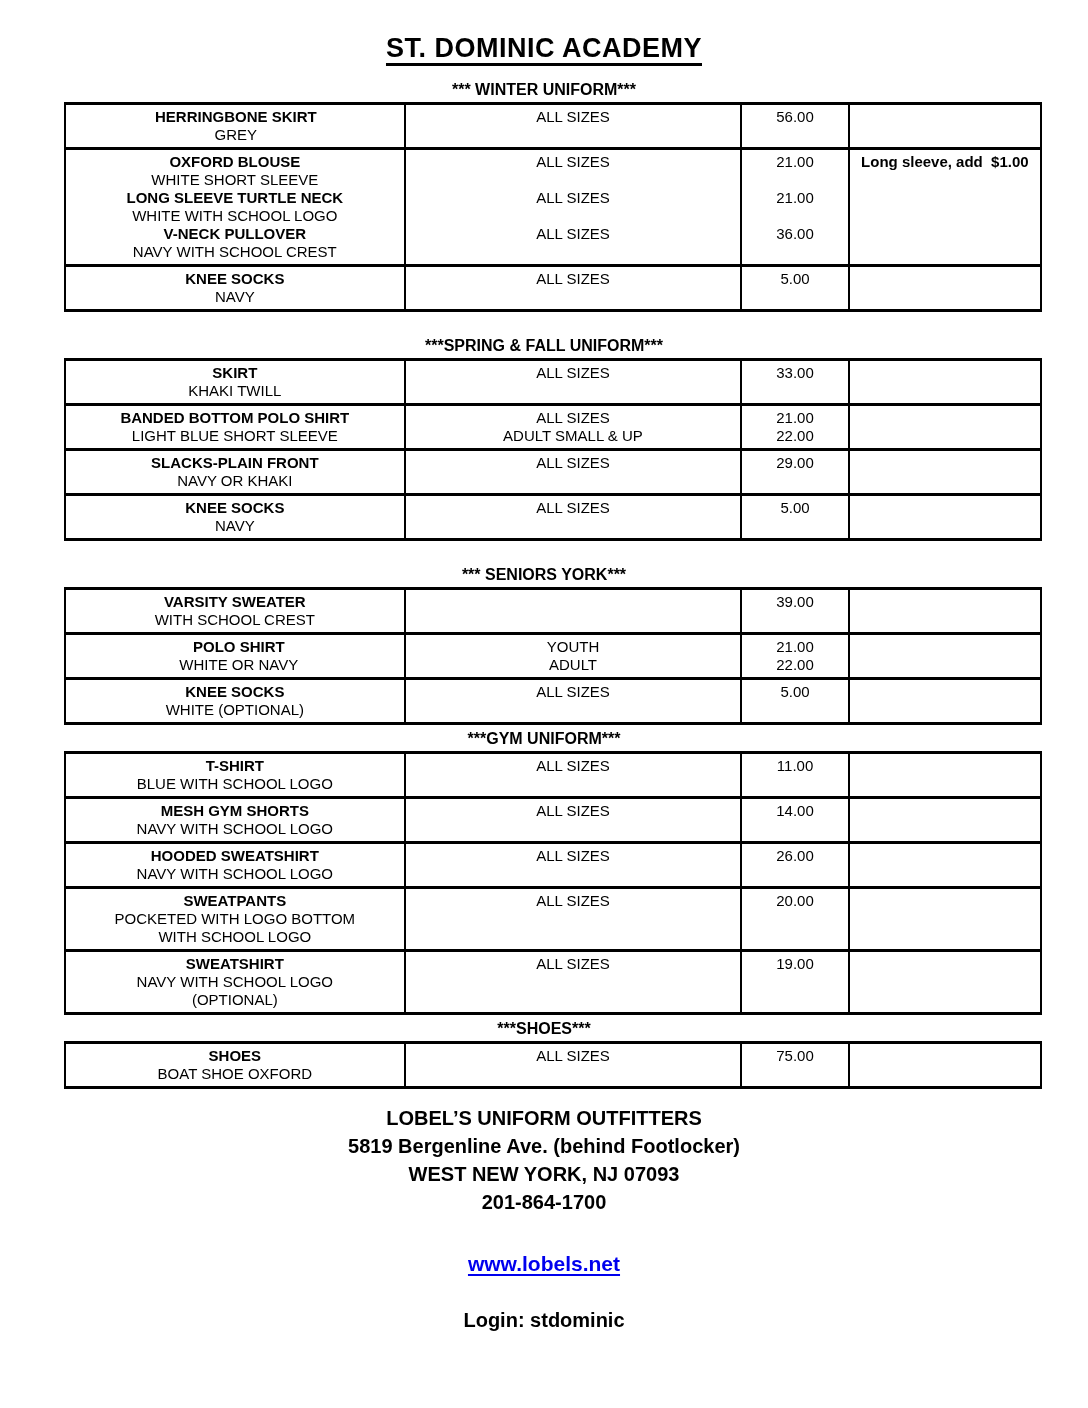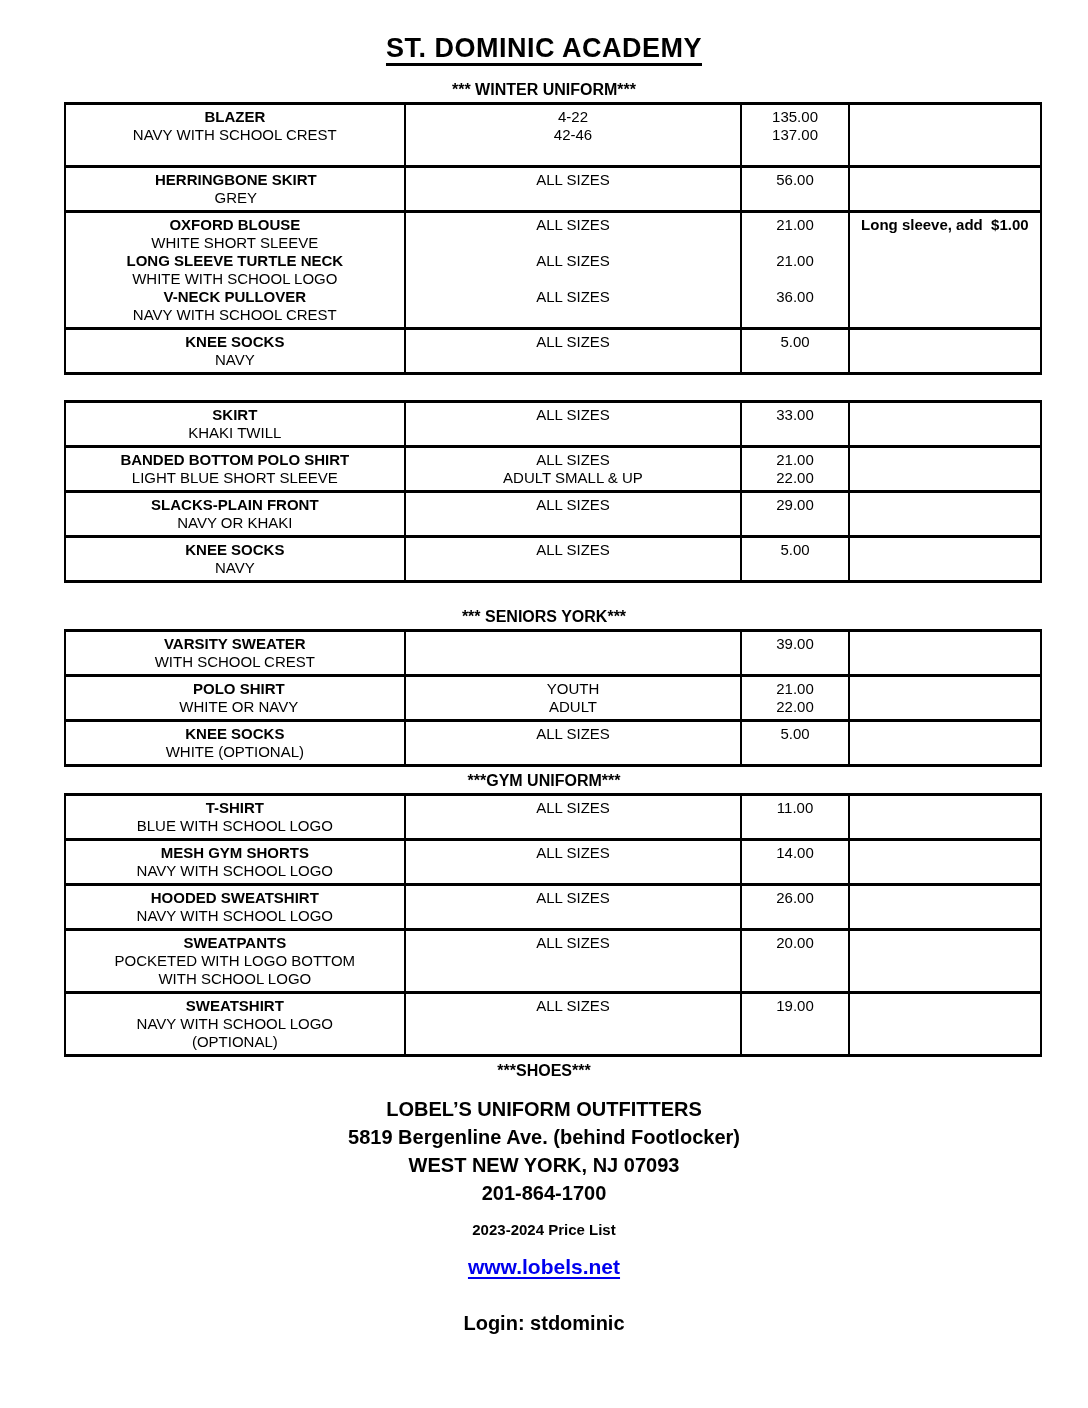--- a/index.html
+++ b/index.html
@@ -33,21 +33,21 @@
   }
   .col-item  { width:34.8%; }
   .col-size  { width:34.5%; }
   .col-price { width:11.0%; }
   .col-note  { width:19.7%; }
   td .b { font-weight:bold; }
   td.col-note div { white-space:pre; }
   .footer { text-align:center; margin-top:15px; }
   .store-lines { font-size:20px; font-weight:bold; line-height:28px; }
   .price-list  { font-size:15px; font-weight:bold; margin-top:14px; }
-  .website-row { margin-top:17px; }
+  .website-row { margin-top:36px; }
   a.website {
     display:inline-block; font-size:21px; font-weight:bold; color:#0000EE;
     text-decoration:underline; text-decoration-thickness:2px; text-underline-offset:3px;
   }
   .login-block { margin-top:30px; font-size:20px; font-weight:bold; line-height:28px; }
 </style>
 </head>
 <body>
 
 <div class="page">
@@ -57,35 +57,20 @@
     <section>
       <div class="section-heading">*** WINTER UNIFORM***</div>
       <table class="price-table">
         <colgroup>
           <col class="col-item">
             <col class="col-size">
             <col class="col-price">
             <col class="col-note">
         </colgroup>
         <tbody>
-            <tr>
-              <td class="col-item" style="height: 63px;">
-                <div class="b">BLAZER</div>
-                <div>NAVY WITH SCHOOL CREST</div>
-              </td>
-              <td class="col-size" style="height: 63px;">
-                <div>4-22</div>
-                <div>42-46</div>
-              </td>
-              <td class="col-price" style="height: 63px;">
-                <div>135.00</div>
-                <div>137.00</div>
-              </td>
-              <td class="col-note" style="height: 63px;"></td>
-            </tr>
             <tr>
               <td class="col-item" style="height: 45px; padding-left: 6px;">
                 <div class="b">HERRINGBONE SKIRT</div>
                 <div>GREY</div>
               </td>
               <td class="col-size" style="height: 45px;">
                 <div>ALL SIZES</div>
               </td>
               <td class="col-price" style="height: 45px;">
                 <div>56.00</div>
@@ -130,20 +115,21 @@
               <td class="col-price" style="height: 45px;">
                 <div>5.00</div>
               </td>
               <td class="col-note" style="height: 45px;"></td>
             </tr>
           </tbody>
       </table>
     </section>
 
     <section>
+      <div class="section-heading">***SPRING &amp; FALL UNIFORM***</div>
       <table class="price-table">
         <colgroup>
           <col class="col-item">
             <col class="col-size">
             <col class="col-price">
             <col class="col-note">
         </colgroup>
         <tbody>
             <tr>
               <td class="col-item" style="height: 45px; margin-left: 23px;">
@@ -332,31 +318,53 @@
                 <div>19.00</div>
               </td>
               <td class="col-note" style="height: 63px;"></td>
             </tr>
           </tbody>
       </table>
     </section>
 
     <section>
       <div class="section-heading">***SHOES***</div>
+      <table class="price-table">
+        <colgroup>
+          <col class="col-item">
+            <col class="col-size">
+            <col class="col-price">
+            <col class="col-note">
+        </colgroup>
+        <tbody>
+            <tr>
+              <td class="col-item" style="height: 45px;">
+                <div class="b">SHOES</div>
+                <div>BOAT SHOE OXFORD</div>
+              </td>
+              <td class="col-size" style="height: 45px;">
+                <div>ALL SIZES</div>
+              </td>
+              <td class="col-price" style="height: 45px;">
+                <div>75.00</div>
+              </td>
+              <td class="col-note" style="height: 45px;"></td>
+            </tr>
+          </tbody>
+      </table>
     </section>
   </div>
 
   <div class="footer">
     <div class="store-lines">
       <div>LOBEL’S UNIFORM OUTFITTERS</div>
       <div>5819 Bergenline Ave. (behind Footlocker)</div>
       <div>WEST NEW YORK, NJ 07093</div>
       <div>201-864-1700</div>
     </div>
-    <div class="price-list">2023-2024 Price List</div>
     <div class="website-row">
       <a class="website" href="#">www.lobels.net</a>
     </div>
     <div class="login-block">
       <div>Login: stdominic</div>
 
     </div>
   </div>
 </div>
 

